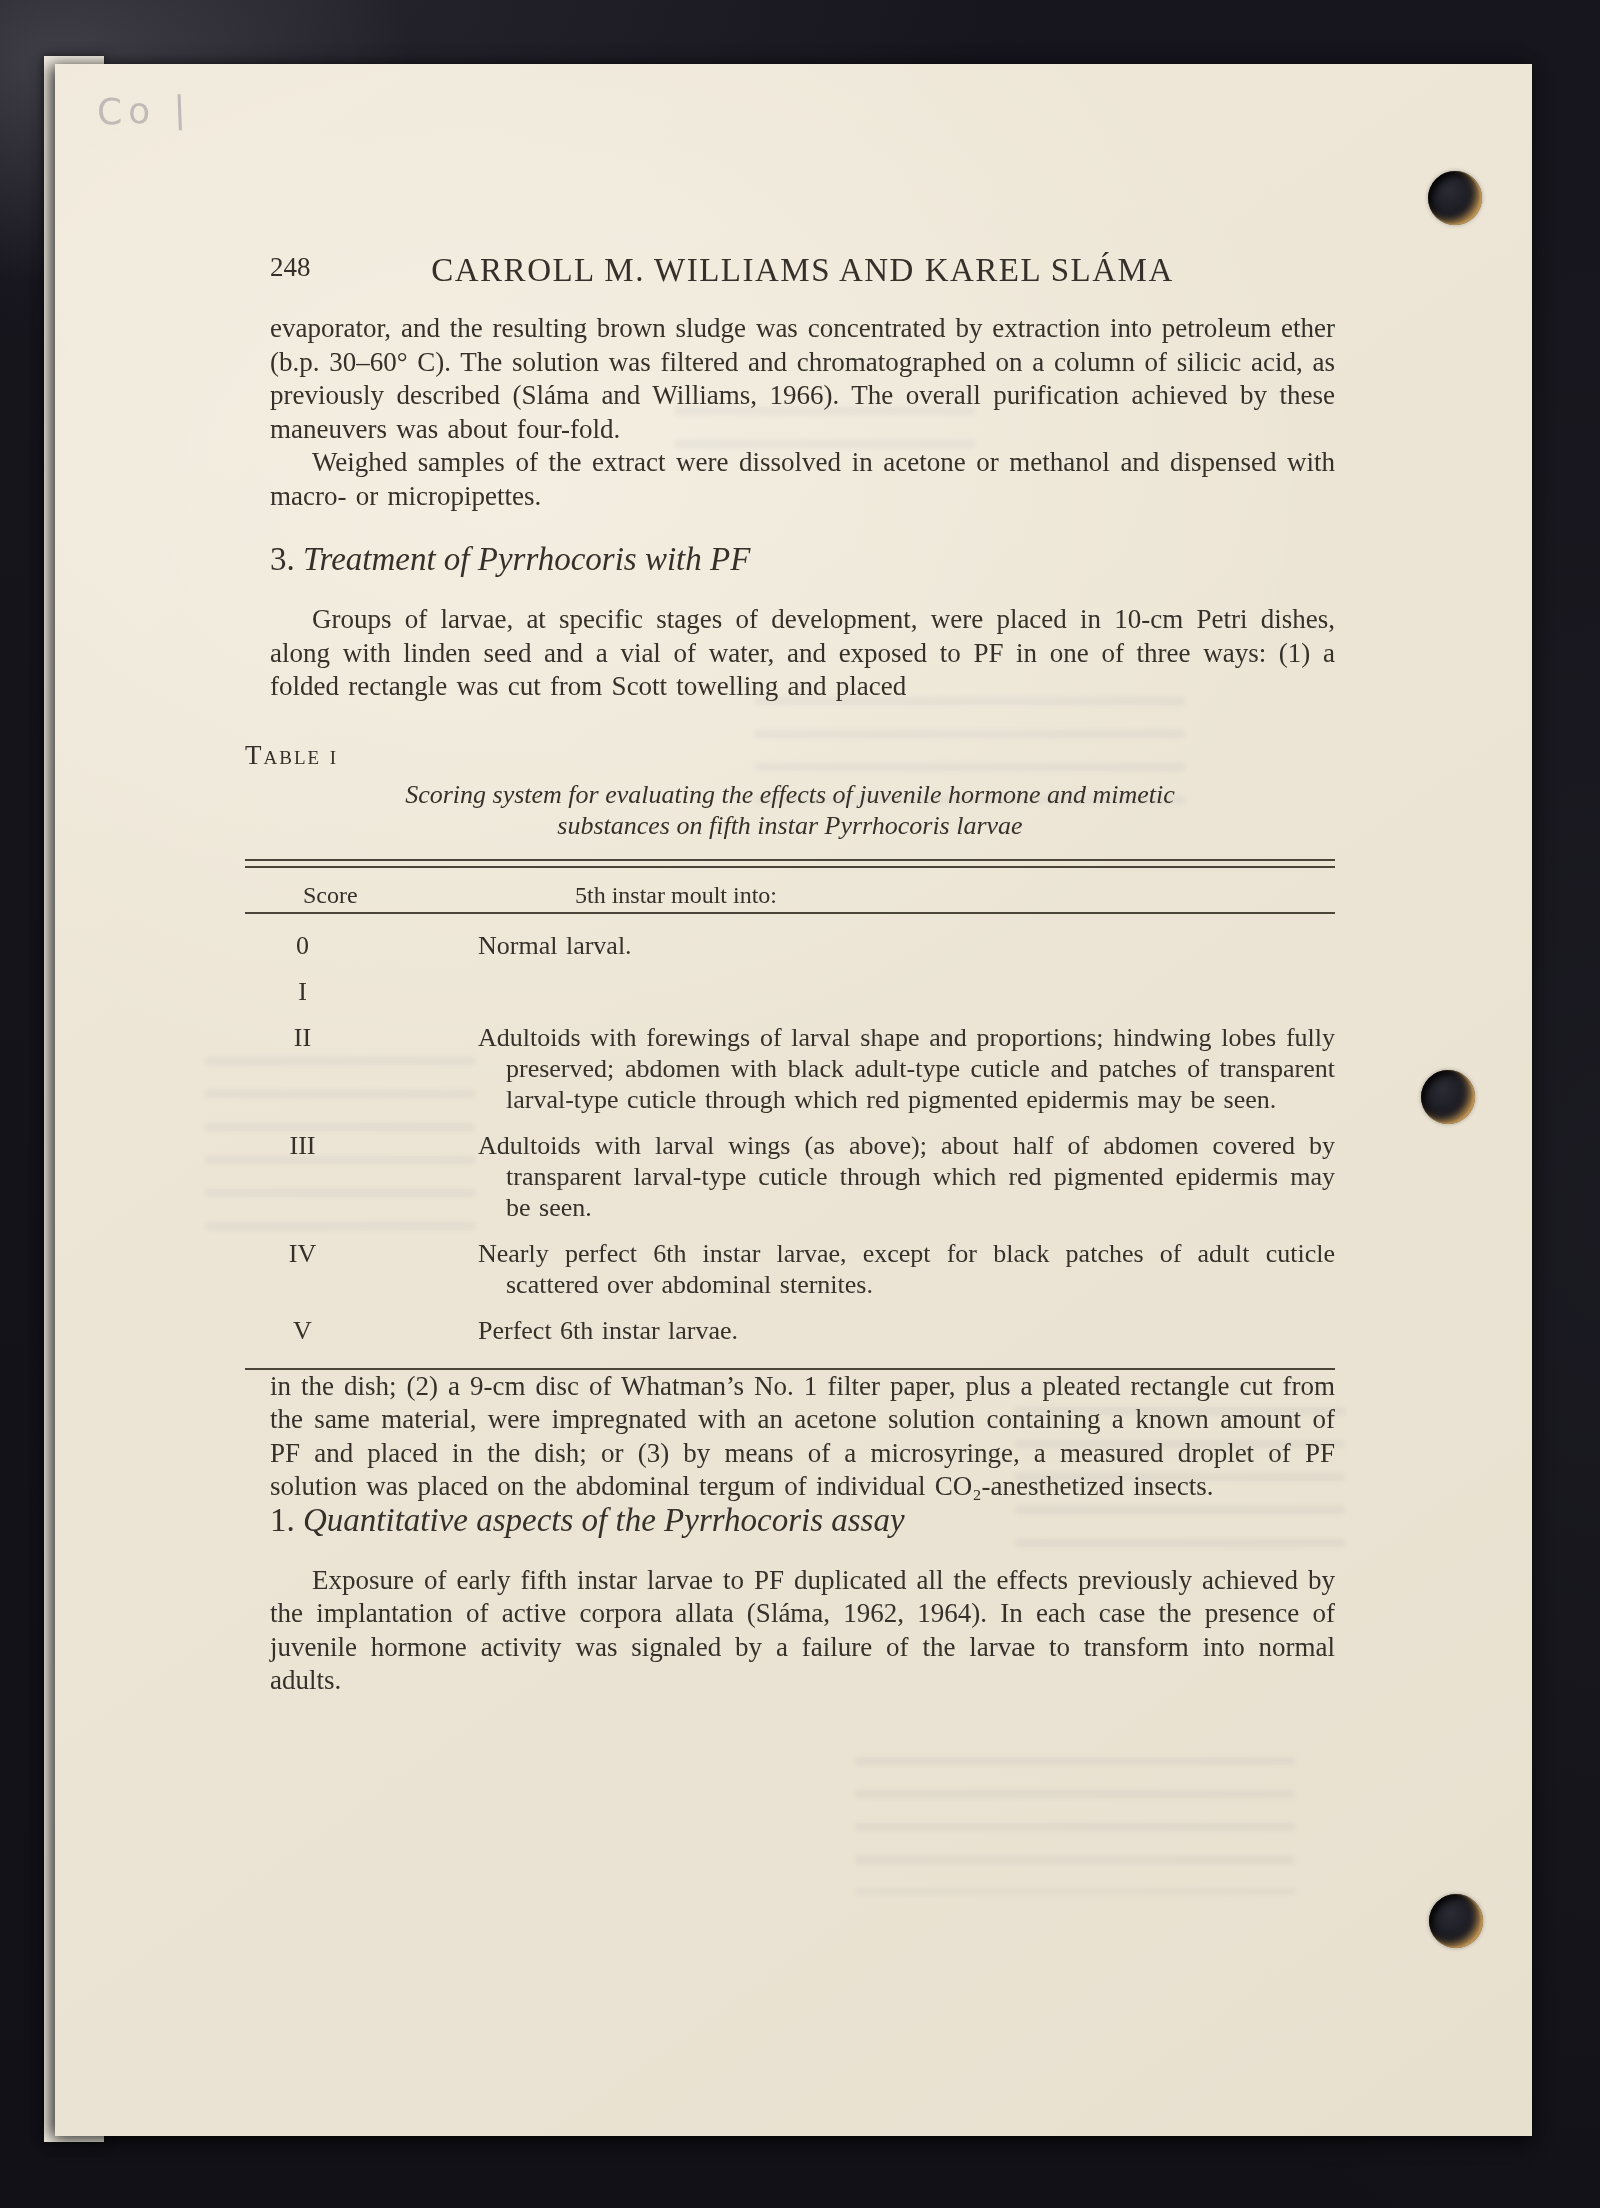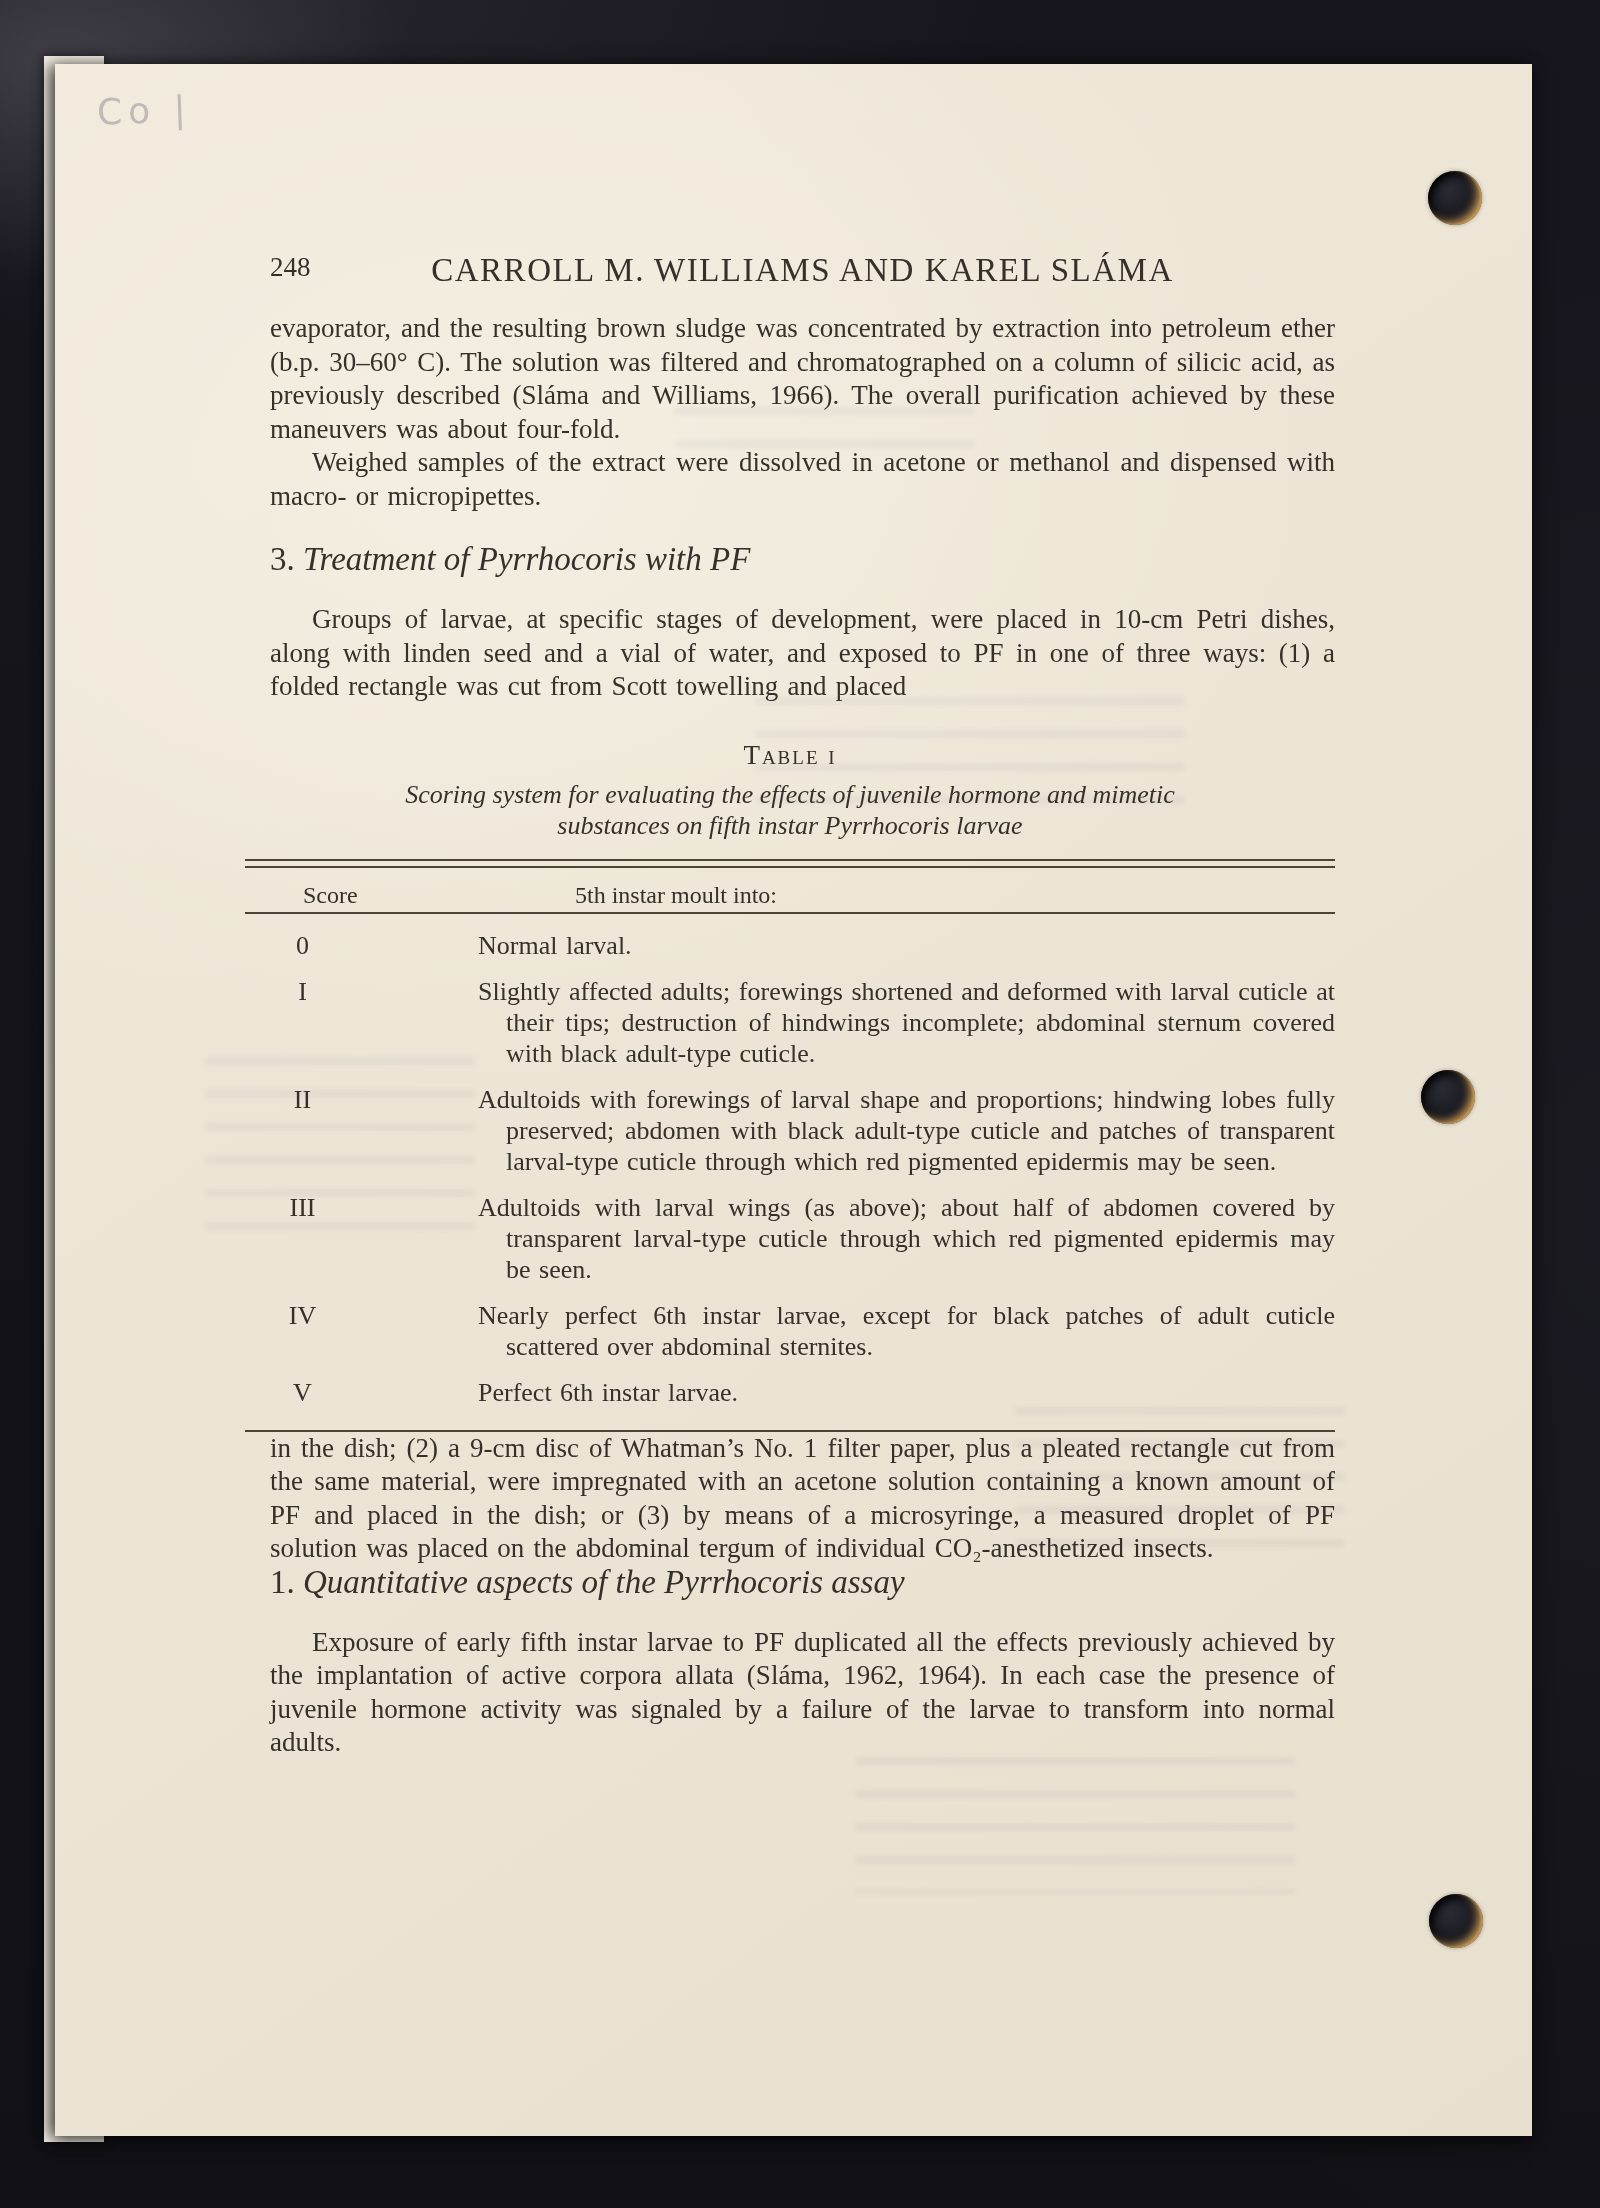--- a/index.html
+++ b/index.html
@@ -137,21 +137,21 @@
     line-height: 33px;
   }
   .section-heading .heading-title { font-style: italic; }
 
   
   .table-block {
     margin: 36px 0 0 -25px;
     width: 1090px;
   }
   .table-label {
-    text-align: center;
+    text-align: left;
     font-variant: small-caps;
     font-size: 27px;
     letter-spacing: 2px;
     margin-bottom: 8px;
   }
   .table-caption {
     font-style: italic;
     font-size: 26px;
     line-height: 31px;
     text-align: center;
@@ -255,23 +255,20 @@
 
         <div class="tbody">
           <div class="trow">
             <span class="score">0</span>
             <span class="desc">
                 <span class="hang">Normal larval.</span>
               </span>
           </div>
           <div class="trow">
             <span class="score">I</span>
-            <span class="desc">
-                <span class="hang">Slightly affected adults; forewings shortened and deformed with larval cuticle at their tips; destruction of hindwings incomplete; abdominal sternum covered with black adult-type cuticle.</span>
-              </span>
           </div>
           <div class="trow">
             <span class="score">II</span>
             <span class="desc">
                 <span class="hang">Adultoids with forewings of larval shape and proportions; hindwing lobes fully preserved; abdomen with black adult-type cuticle and patches of transparent larval-type cuticle through which red pigmented epidermis may be seen.</span>
               </span>
           </div>
           <div class="trow">
             <span class="score">III</span>
             <span class="desc">

